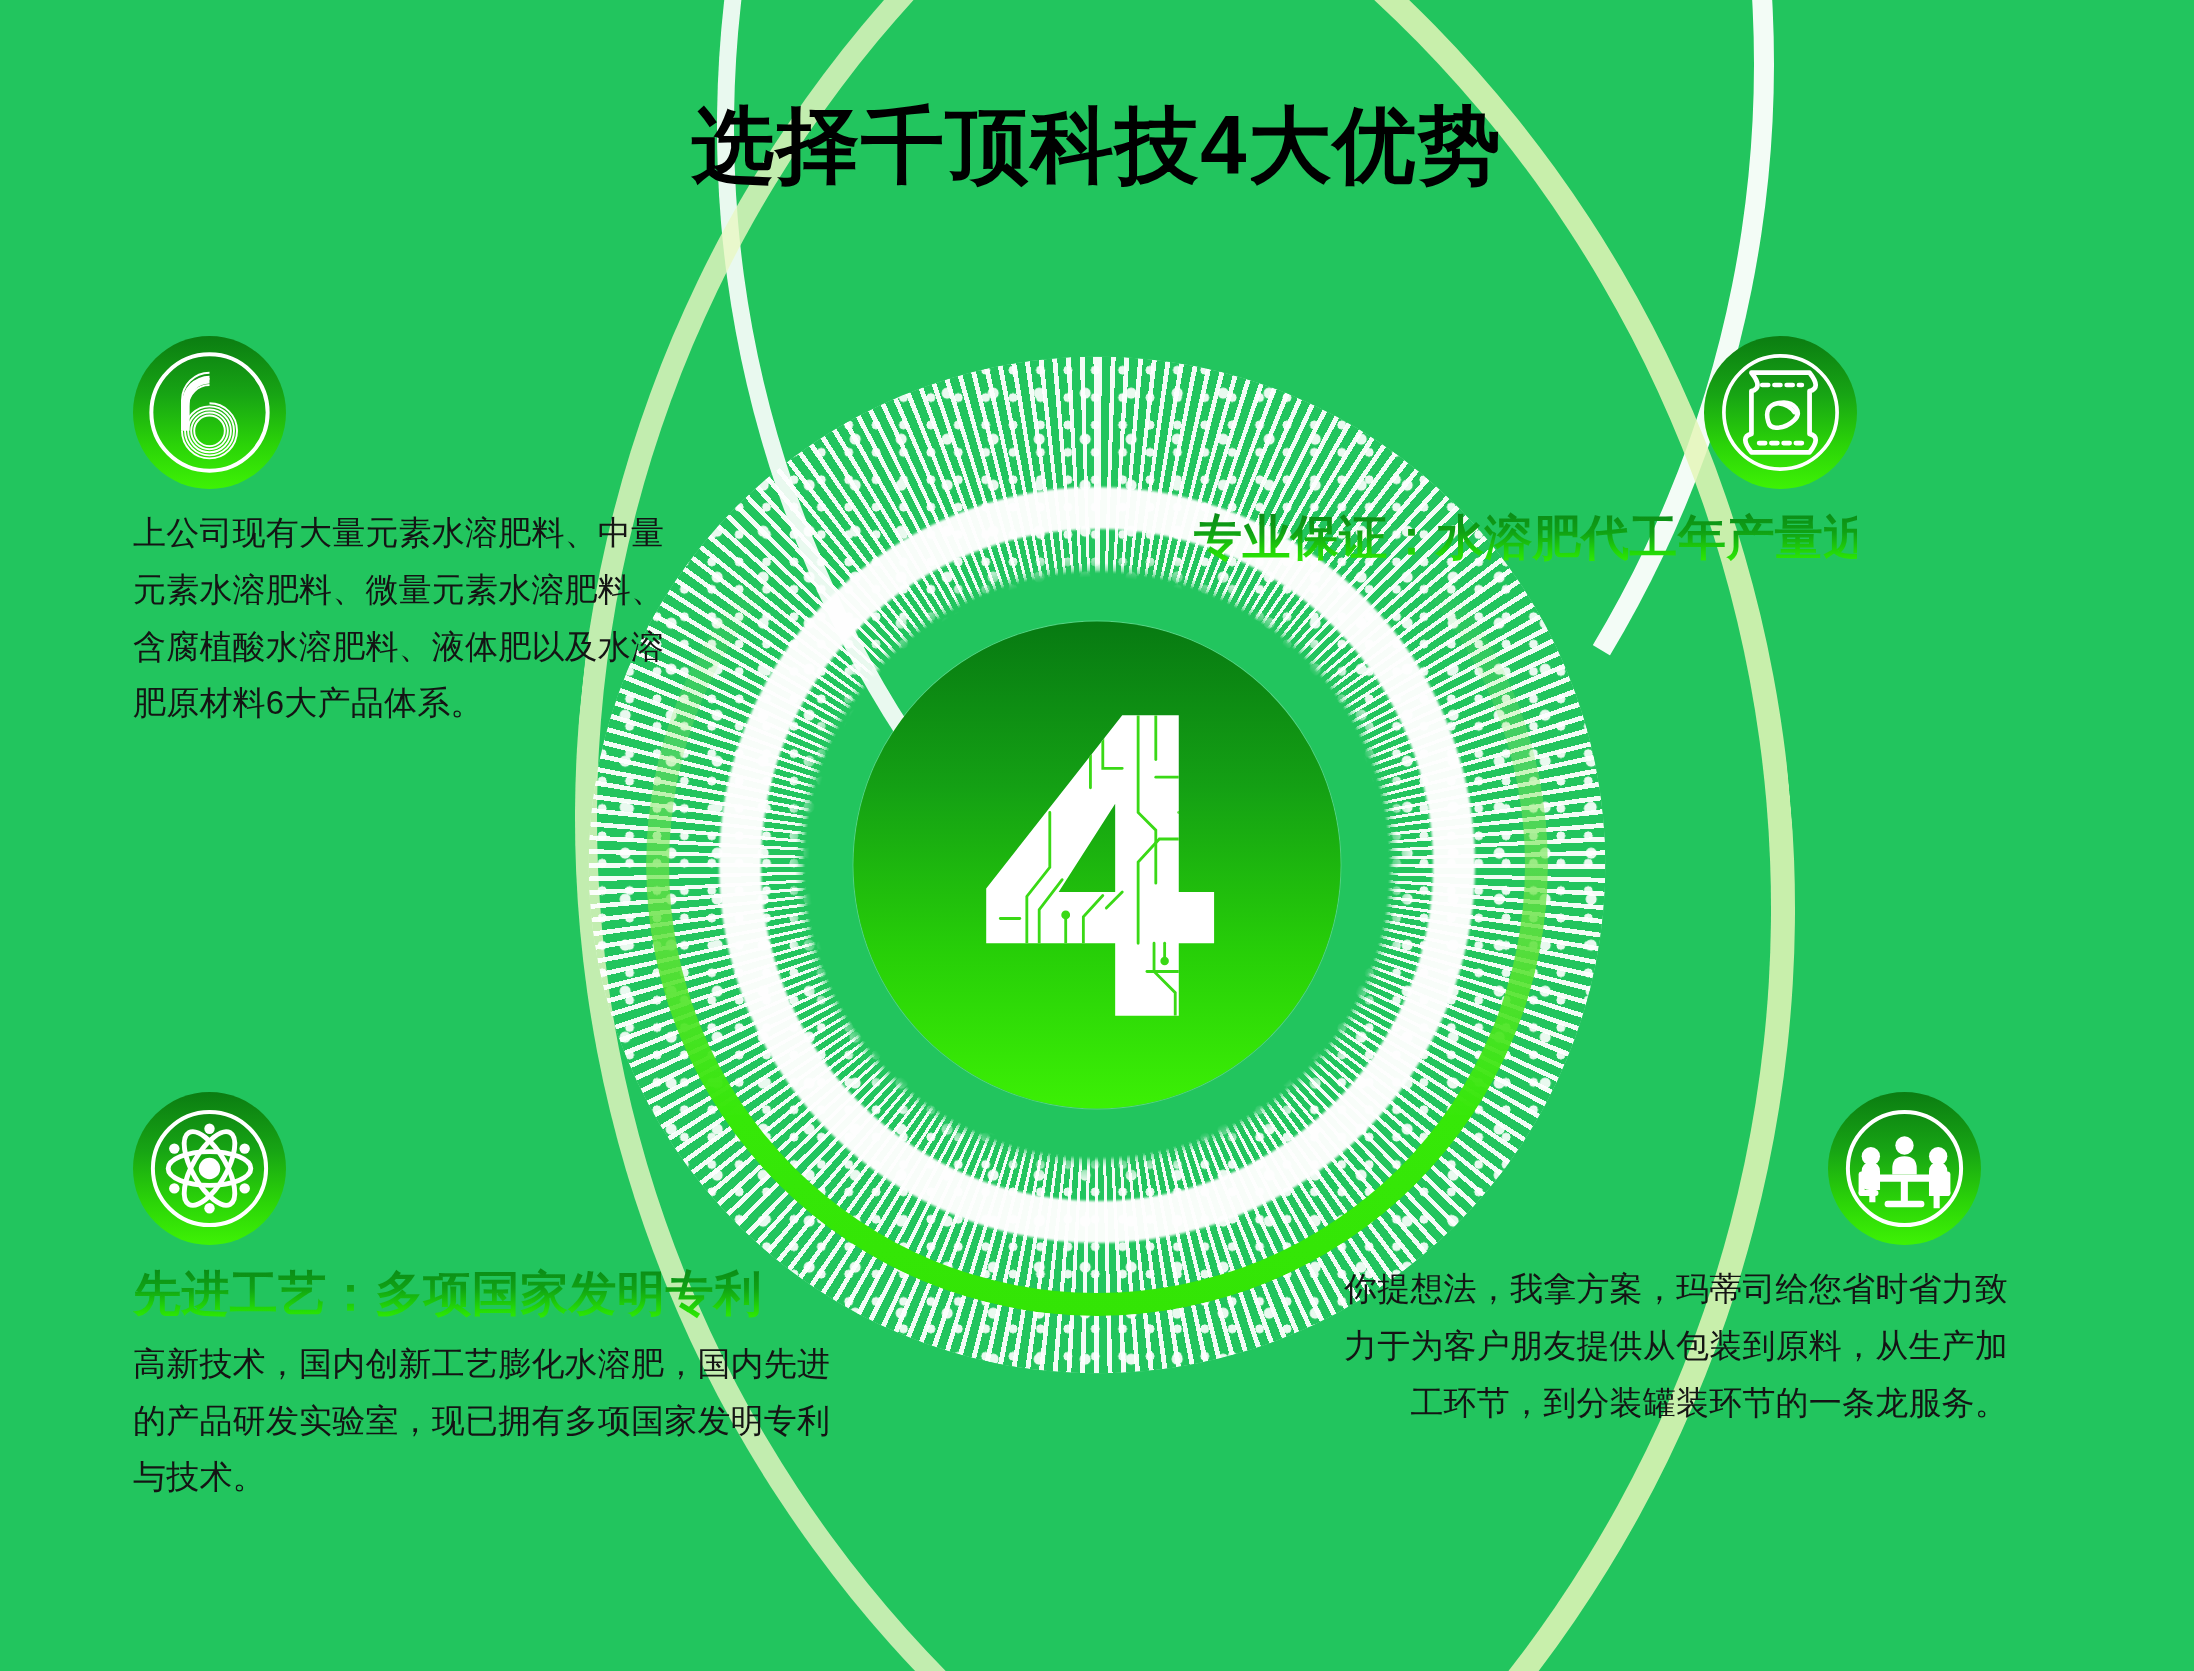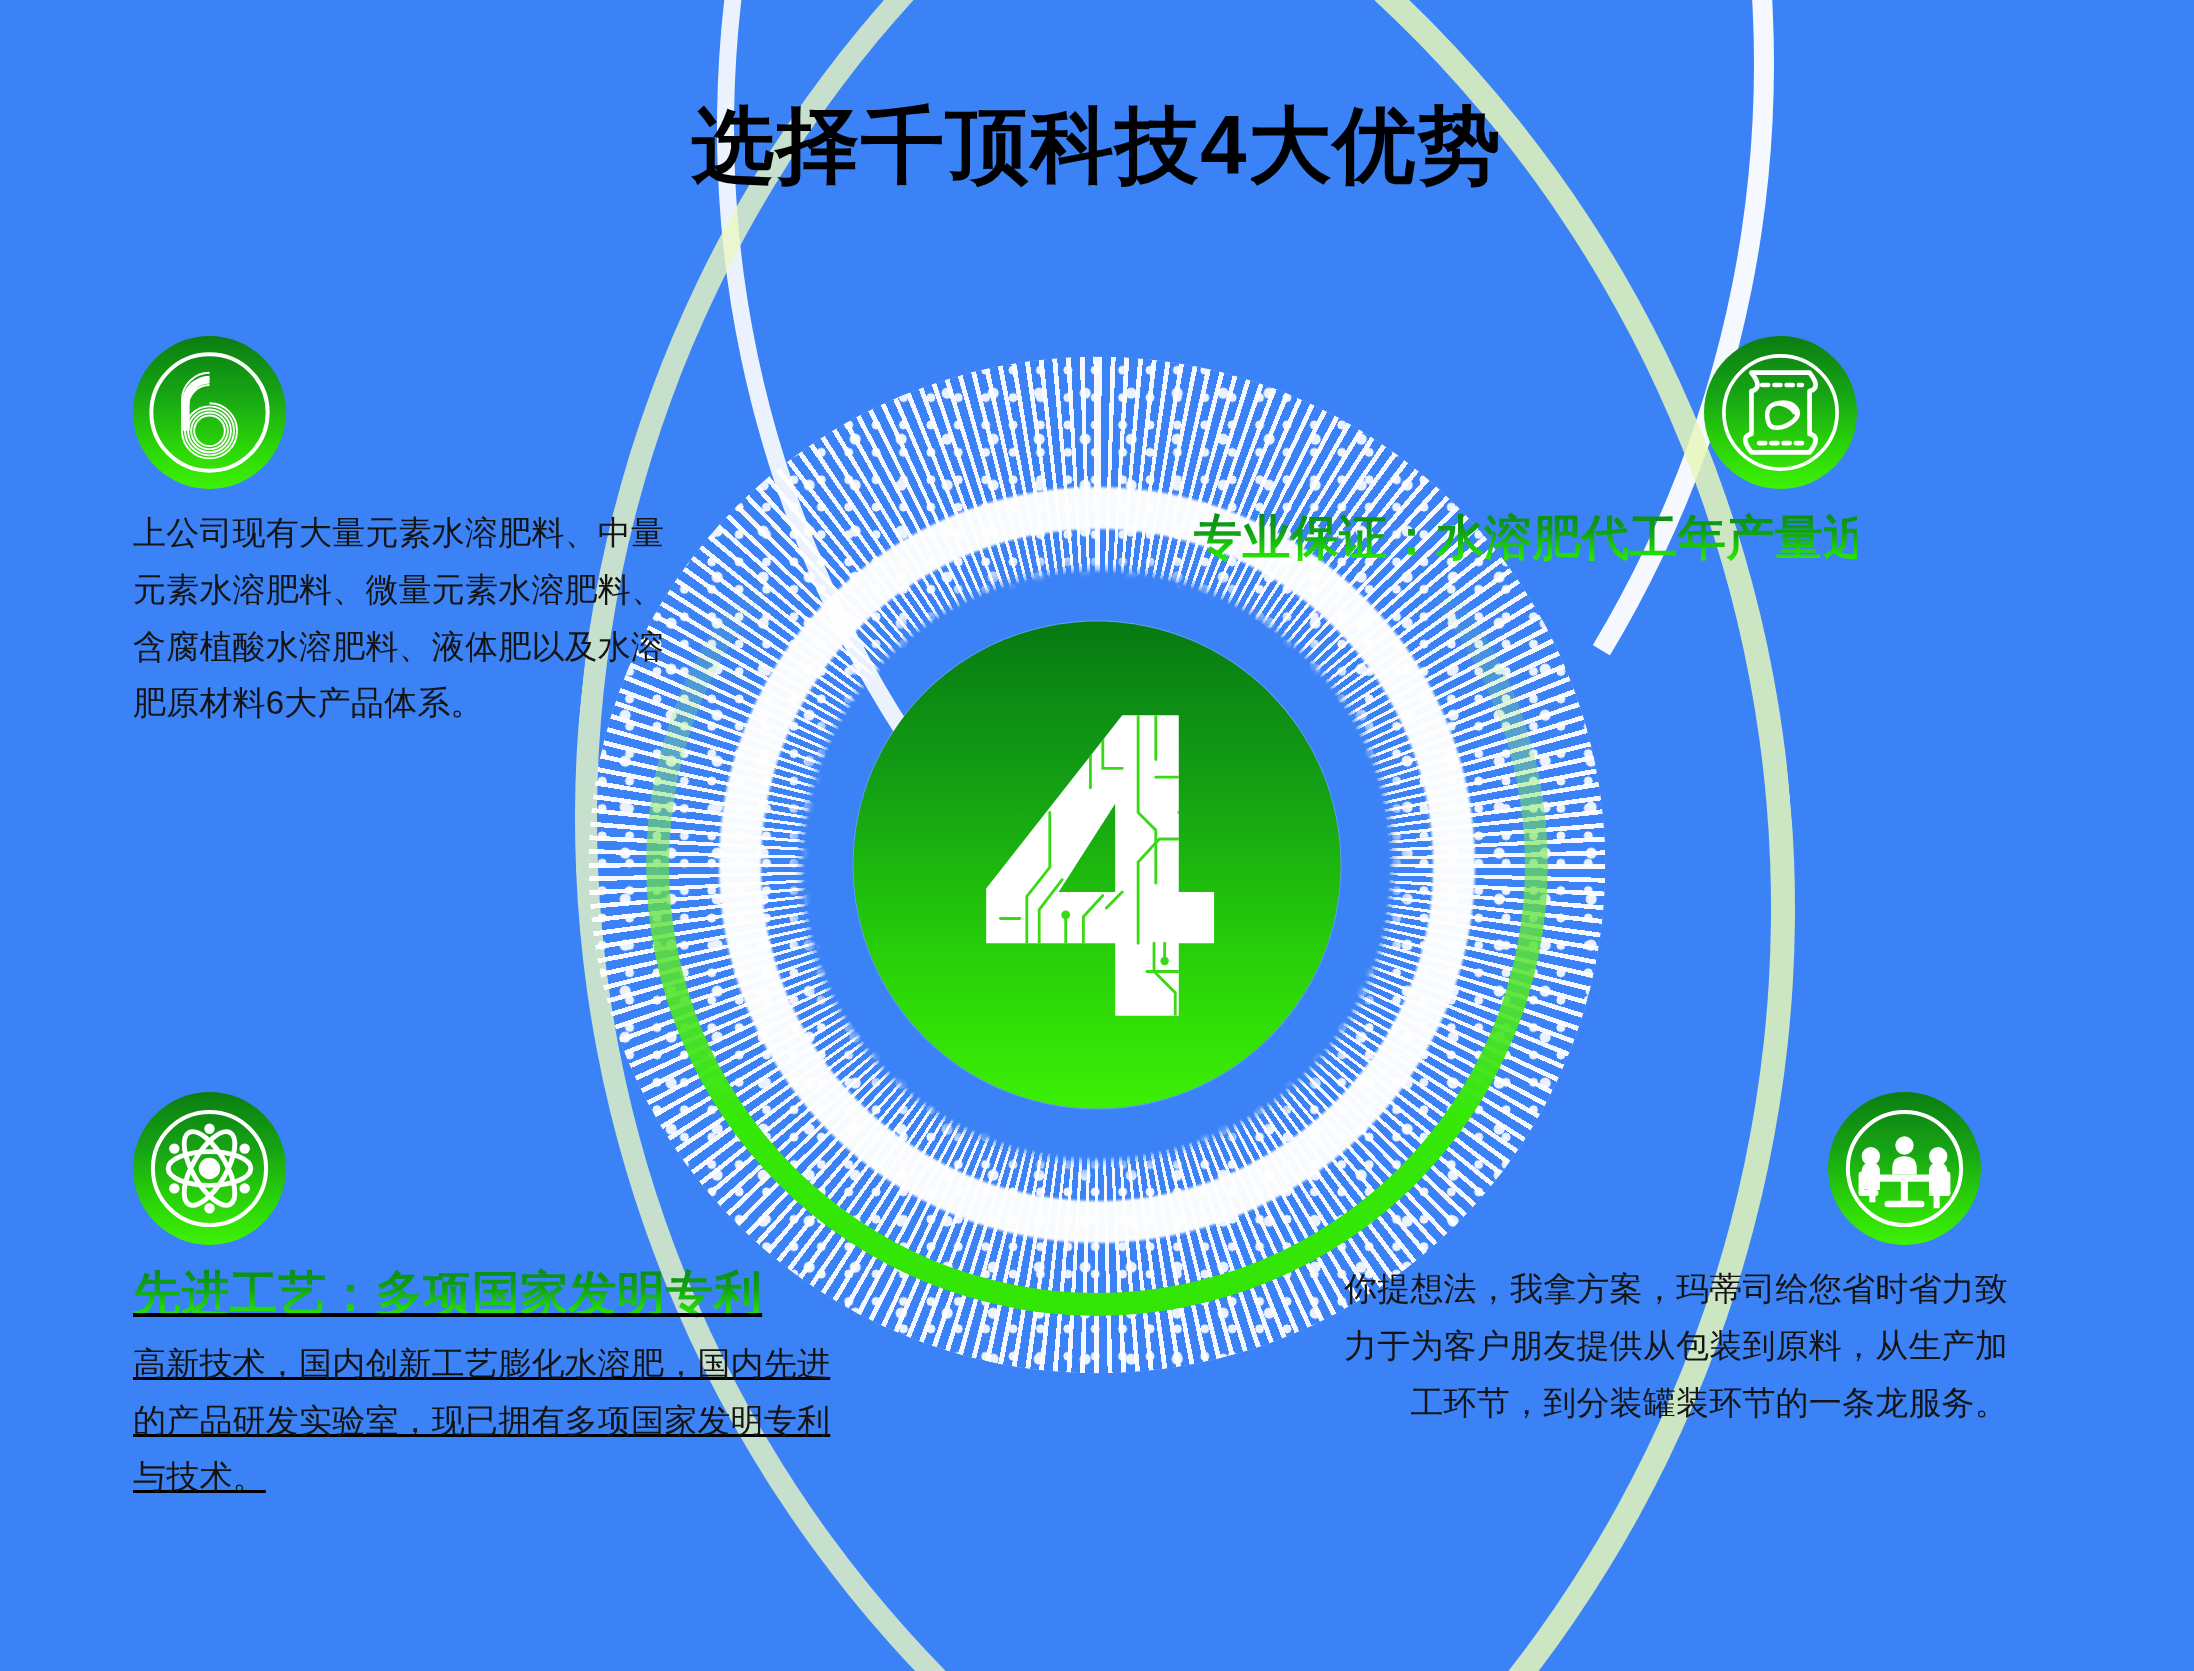--- a/index.html
+++ b/index.html
@@ -9,21 +9,21 @@
   }
   body {
     font-family: "Liberation Sans", "DejaVu Sans", sans-serif;
   }
 
   #stage {
     position: relative;
     width: 2194px;
     height: 1672px;
     overflow: hidden;
-    background: #3b82f6;
+    background: #22c55e;
   }
 
   
   .bg-layer {
     position: absolute;
     inset: 0;
     overflow: hidden;
     pointer-events: none;
   }
 
@@ -166,21 +166,21 @@
     width: 248px; height: 318px;
   }
 
   
   .quad {
     position: absolute;
     width: 663px;
   }
   .quad.q-tl { left: 133px;  top: 336px; }
   .quad.q-tr { left: 1194px; top: 336px; text-align: right; }
-  .quad.q-bl { left: 133px;  top: 1092px; text-decoration: underline; }
+  .quad.q-bl { left: 133px;  top: 1092px; }
   .quad.q-br { left: 1318px; top: 1092px; text-align: right; }
 
   .badge {
     width: 153px;
     height: 153px;
     border-radius: 50%;
     background: linear-gradient(to bottom, #0b7d12 0%, #17a414 38%, #2bd408 72%, #3ef205 100%);
     position: relative;
     display: inline-block;
   }

